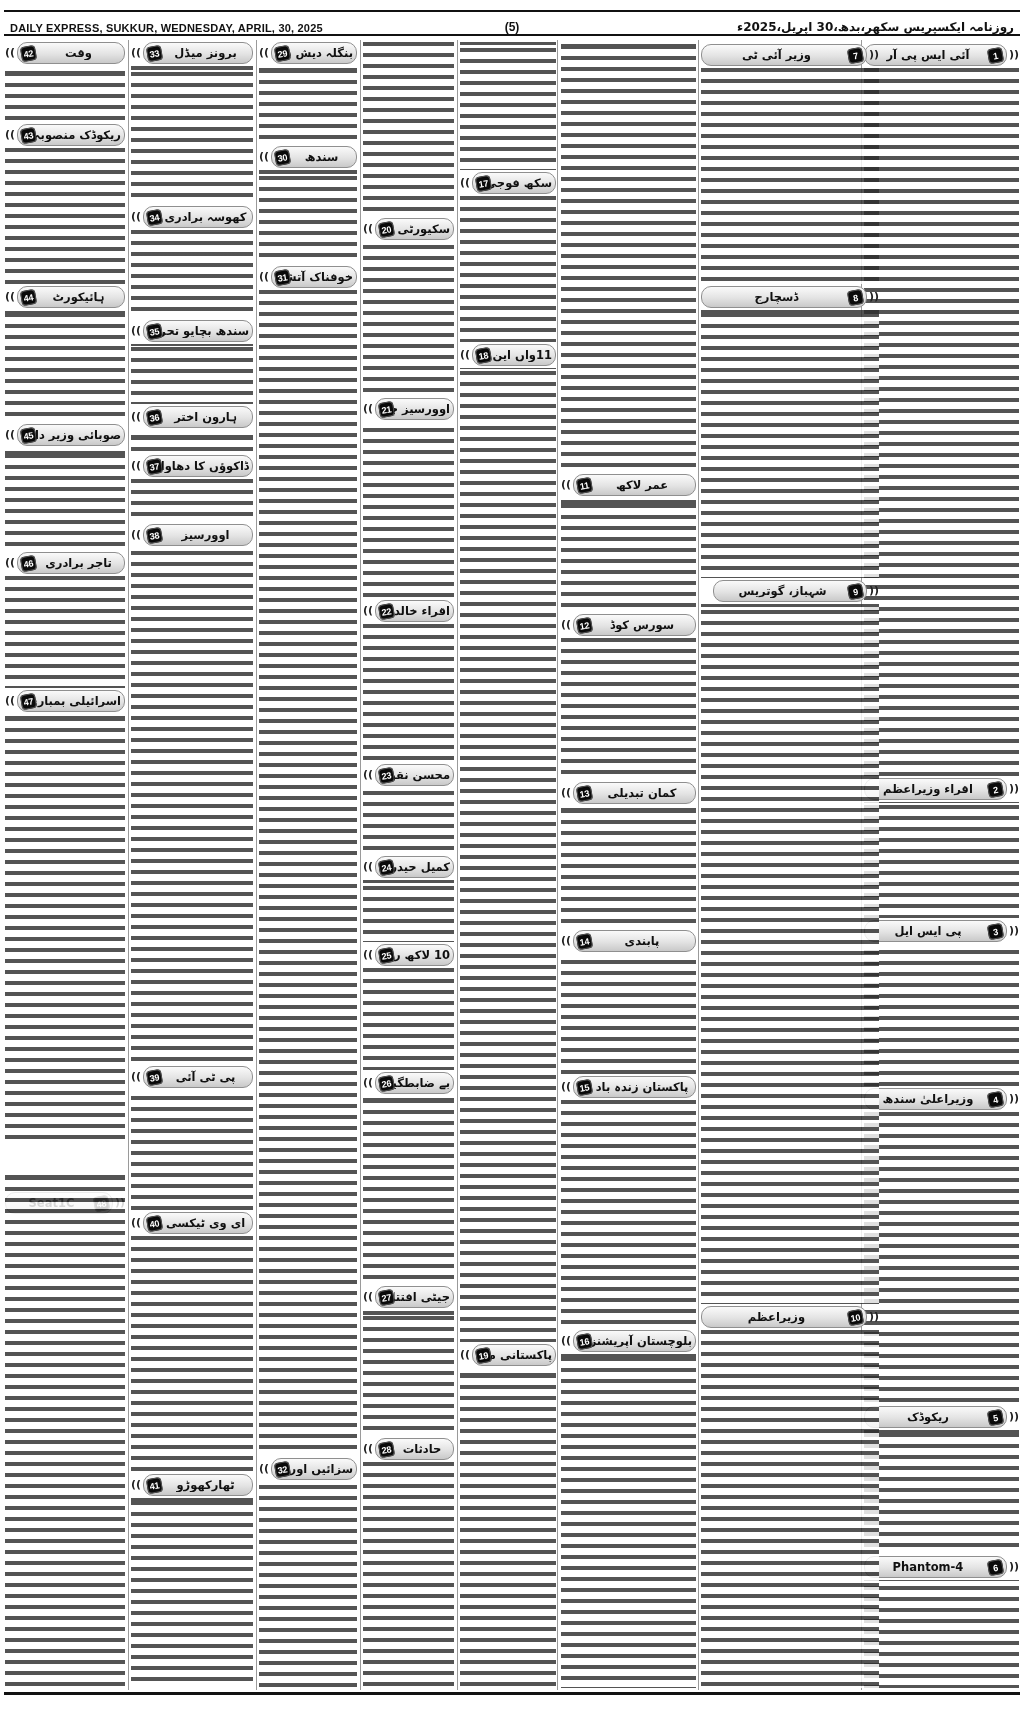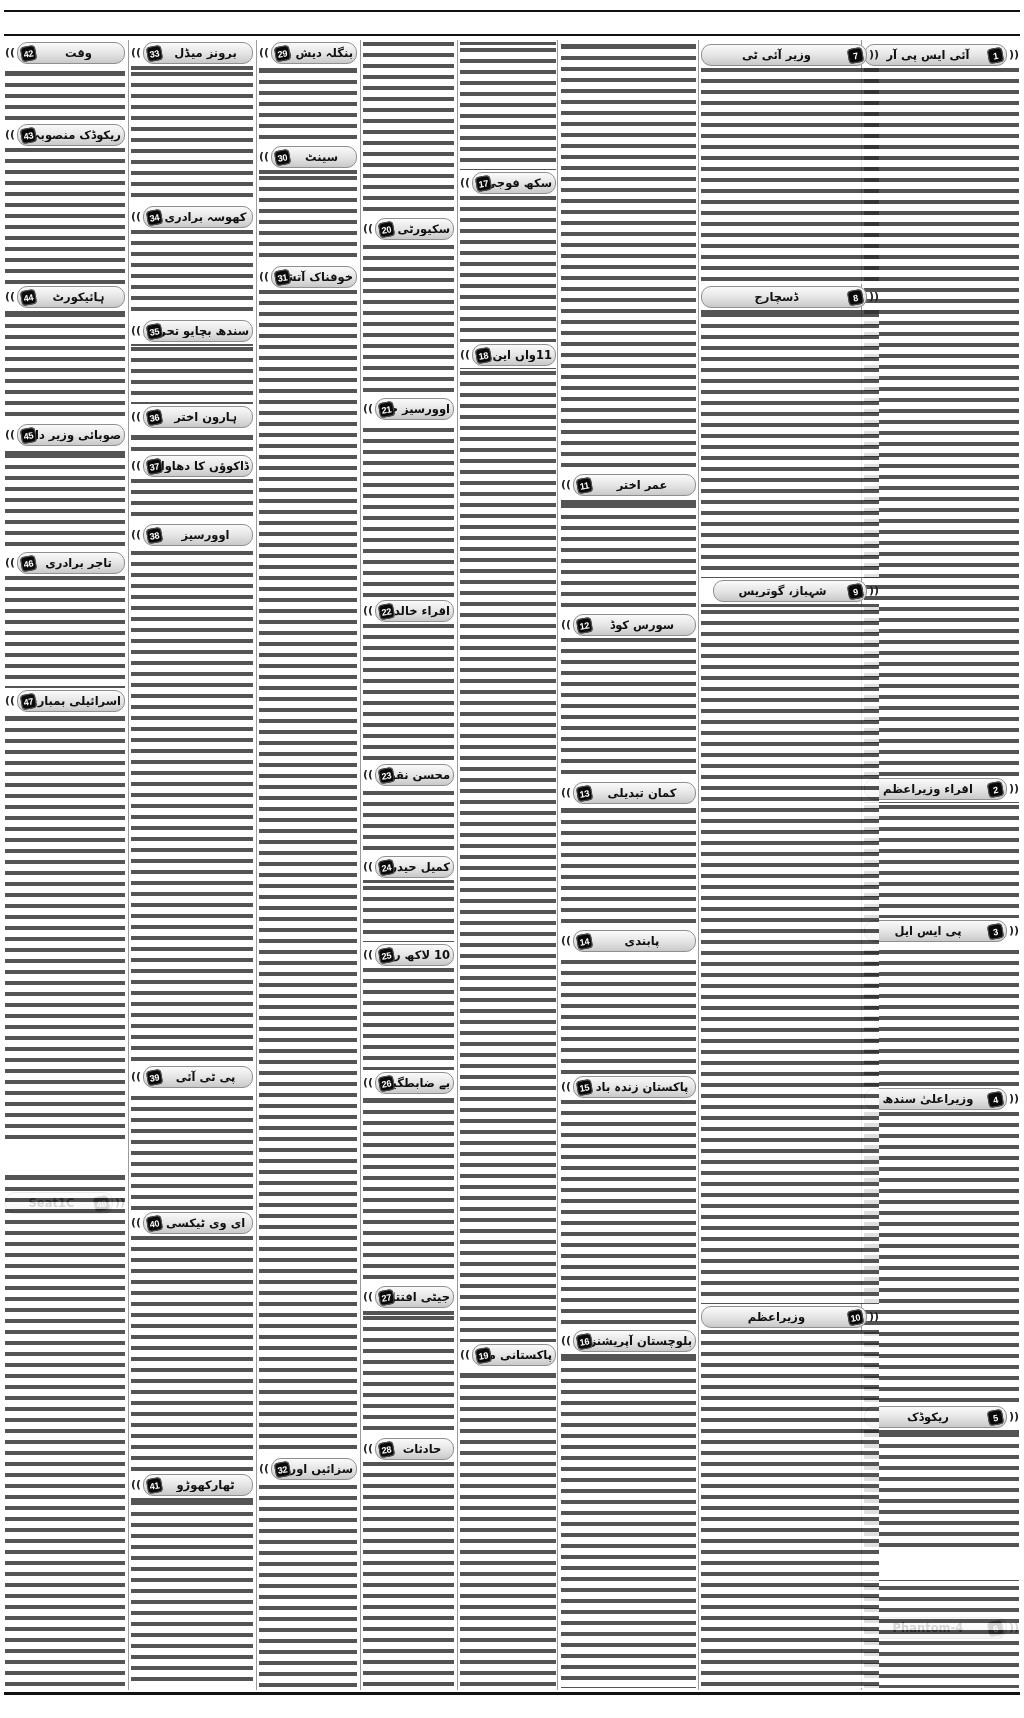--- a/index.html
+++ b/index.html
@@ -35,20 +35,25 @@
                   font-family:"Liberation Sans",sans-serif;box-shadow:0 0 0 1px #555 inset;}
   .badge .title{flex:1;direction:rtl;text-align:center;font-weight:bold;color:#101010;
                 font-size:11.5px;white-space:nowrap;overflow:hidden;min-width:0;}
   #bottomline{position:absolute;left:4px;right:4px;top:1692px;height:3px;background:#111;}
 </style>
 </head>
 <body>
 
 <div id="page">
   <div id="topline"></div>
+  <div id="header">
+    <div class="h-left">DAILY EXPRESS, SUKKUR, WEDNESDAY, APRIL, 30, 2025</div>
+    <div class="h-center">(5)</div>
+    <div class="h-right">روزنامہ ایکسپریس سکھر،بدھ،30 اپریل،2025ء</div>
+  </div>
   <div id="headerline"></div>
   <div id="body">
       <div class="divider" style="left: 128px;"></div>
       <div class="divider" style="left: 256px;"></div>
       <div class="divider" style="left: 360px;"></div>
       <div class="divider" style="left: 457px;"></div>
       <div class="divider" style="left: 557px;"></div>
       <div class="divider" style="left: 698px;"></div>
       <div class="divider" style="left: 861px;"></div>
       <div class="col" style="left: 863px; width: 157px;">
@@ -85,21 +90,21 @@
         </div>
         <div class="fill p0" style="top: 1072px; height: 292px;"></div>
         <div class="badge" style="top: 1366px;">
           <div class="bar">
             <span class="title">ریکوڈک</span>
             <span class="numicon">5</span>
           </div>
           <span class="paren">))</span>
         </div>
         <div class="fill p1" style="top: 1390px; height: 124px;"></div>
-        <div class="badge" style="top: 1577px;">
+        <div class="badge" style="top: 1516px;">
           <div class="bar">
             <span class="title">Phantom-4</span>
             <span class="numicon">6</span>
           </div>
           <span class="paren">))</span>
         </div>
         <div class="fill p2" style="top: 1540px; height: 108px;"></div>
       </div>
       <div class="col" style="left: 700px; width: 160px; padding-left: 20px;">
         <div class="badge" style="top: 4px;">
@@ -134,21 +139,21 @@
           <span class="paren">))</span>
         </div>
         <div class="fill p0" style="top: 1290px; height: 358px;"></div>
       </div>
       <div class="col" style="left: 560px; width: 137px;">
         <div class="fill p1" style="top: 2px; height: 430px;"></div>
         <div class="badge" style="top: 434px;">
           <span class="paren">((</span>
           <div class="bar">
             <span class="numicon">11</span>
-            <span class="title">عمر اختر</span>
+            <span class="title">عمر لاکھ</span>
           </div>
         </div>
         <div class="fill p2" style="top: 458px; height: 114px;"></div>
         <div class="badge" style="top: 574px;">
           <span class="paren">((</span>
           <div class="bar">
             <span class="numicon">12</span>
             <span class="title">سورس کوڈ</span>
           </div>
         </div>
@@ -294,21 +299,21 @@
           <div class="bar">
             <span class="numicon">29</span>
             <span class="title">بنگلہ دیش ہائی کمشنر</span>
           </div>
         </div>
         <div class="fill p1" style="top: 26px; height: 78px;"></div>
         <div class="badge" style="top: 106px;">
           <span class="paren">((</span>
           <div class="bar">
             <span class="numicon">30</span>
-            <span class="title">سینٹ</span>
+            <span class="title">سندھ</span>
           </div>
         </div>
         <div class="fill p2" style="top: 130px; height: 94px;"></div>
         <div class="badge" style="top: 226px;">
           <span class="paren">((</span>
           <div class="bar">
             <span class="numicon">31</span>
             <span class="title">خوفناک آتشزدگی</span>
           </div>
         </div>

